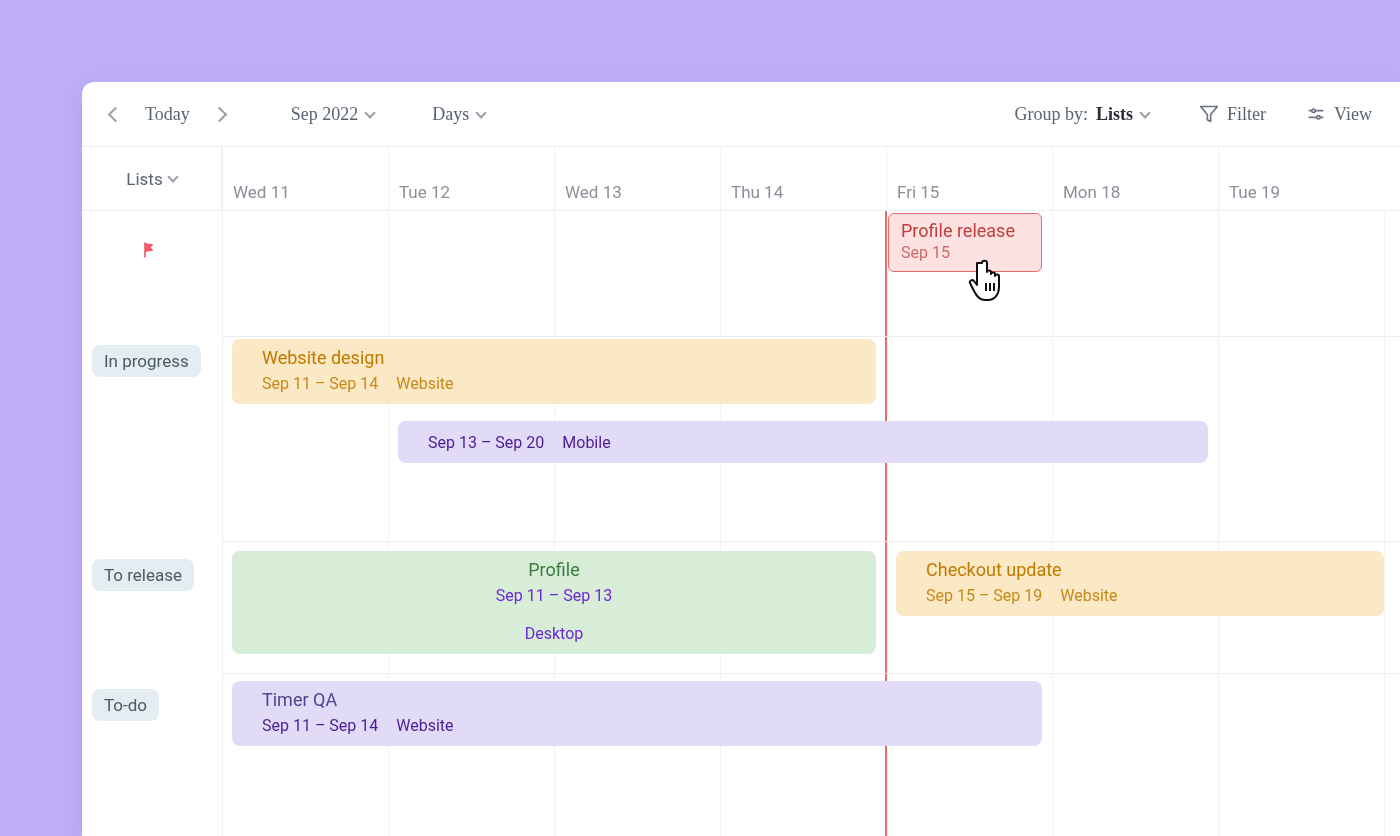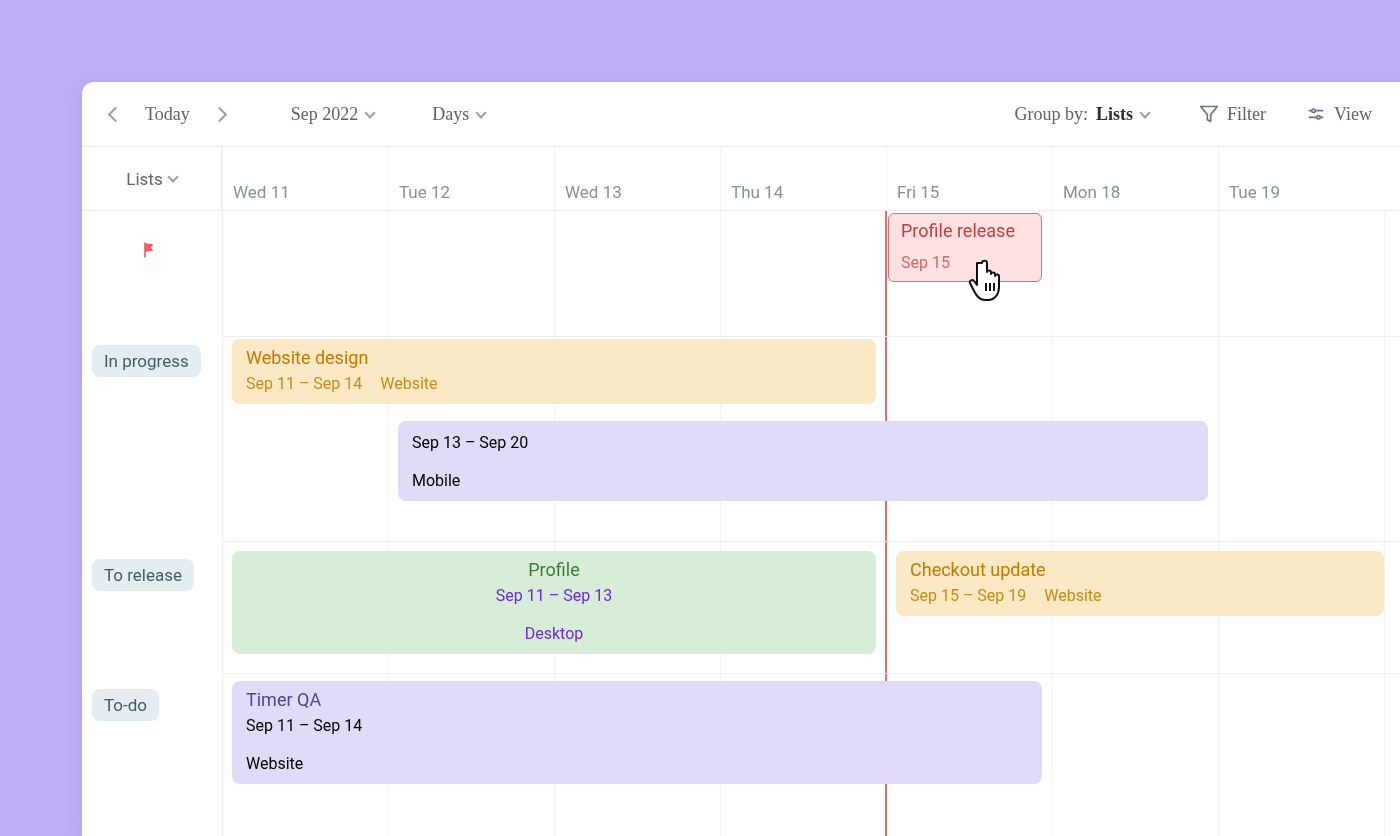--- a/index.html
+++ b/index.html
@@ -68,32 +68,32 @@
   .row-sep { position:absolute; left:var(--sidebar-w); right:0; height:1px; background:#eceef0; }
 
   .group-label {
     position:absolute; left:10px; padding:6px 12px; border-radius:8px;
     background:#e4eef2; color:#4a5a63; font-size:17px;
   }
 
   .flag { position:absolute; left:58px; top:28px; color:#f15b6c; }
 
   .task {
-    position:absolute; border-radius:8px; padding:8px 14px 10px;
+    position:absolute; border-radius:8px; padding:8px 30px 10px;
     font-size:18px; line-height:1.25;
   }
   .task .meta { font-size:16px; margin-top:4px; display:flex; gap:18px; flex-wrap:wrap; }
   .task.orange { background:#fbe8c4; color:#c07a00; }
   .task.orange .meta { color:#c78a1a; }
   .task.purple { background:#e2dbf7; color:#4a478f; }
-  .task.purple .meta { color:#000000;flex-direction:column; }
+  .task.purple .meta { color:#4c1d95; }
   .task.green  { background:#d7edd7; color:#3d7a3d;text-align:center; }
   .task.green  .meta { color:#6d28d9;flex-direction:column; }
   .task.milestone { background:#fde2e1; color:#c33c3c; border:1.5px solid #e76b6b; border-radius:6px; padding:6px 12px 8px; }
-  .task.milestone .meta { color:#d16868; margin-top:10px; }
+  .task.milestone .meta { color:#d16868; margin-top:0; }
 
   .fri-line { position:absolute; top:0; bottom:0; width:2px; background:#e76b6b; }
 
   .cursor {
     position:absolute; width:42px; height:48px; pointer-events:none;
   }
 </style>
 </head>
 <body>
 

